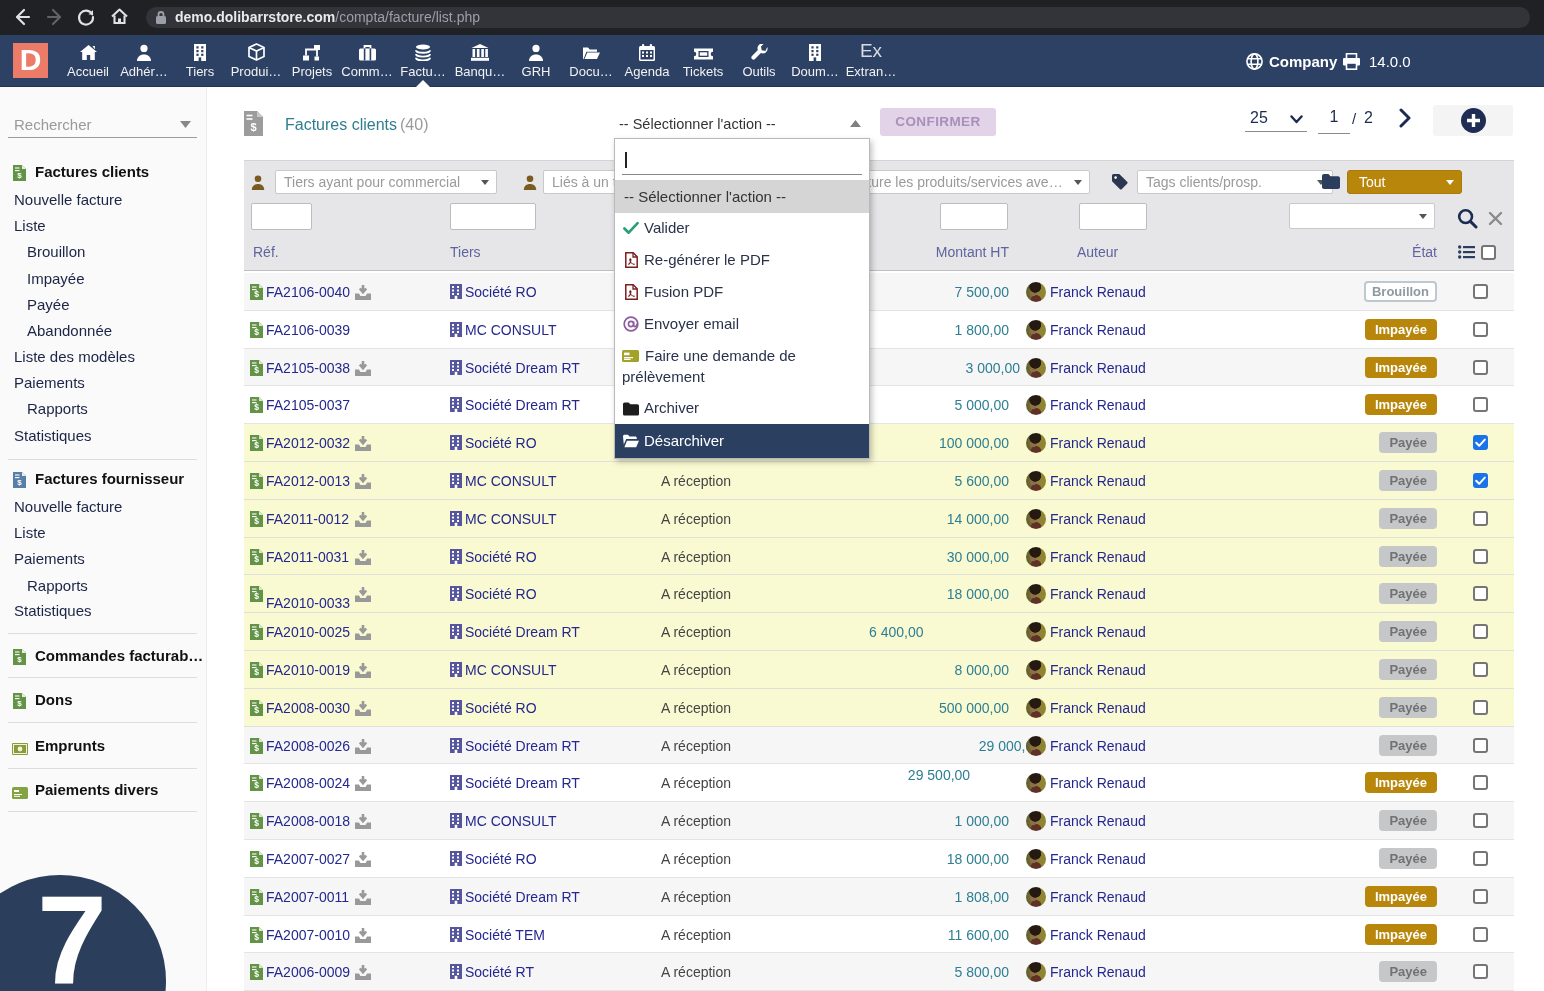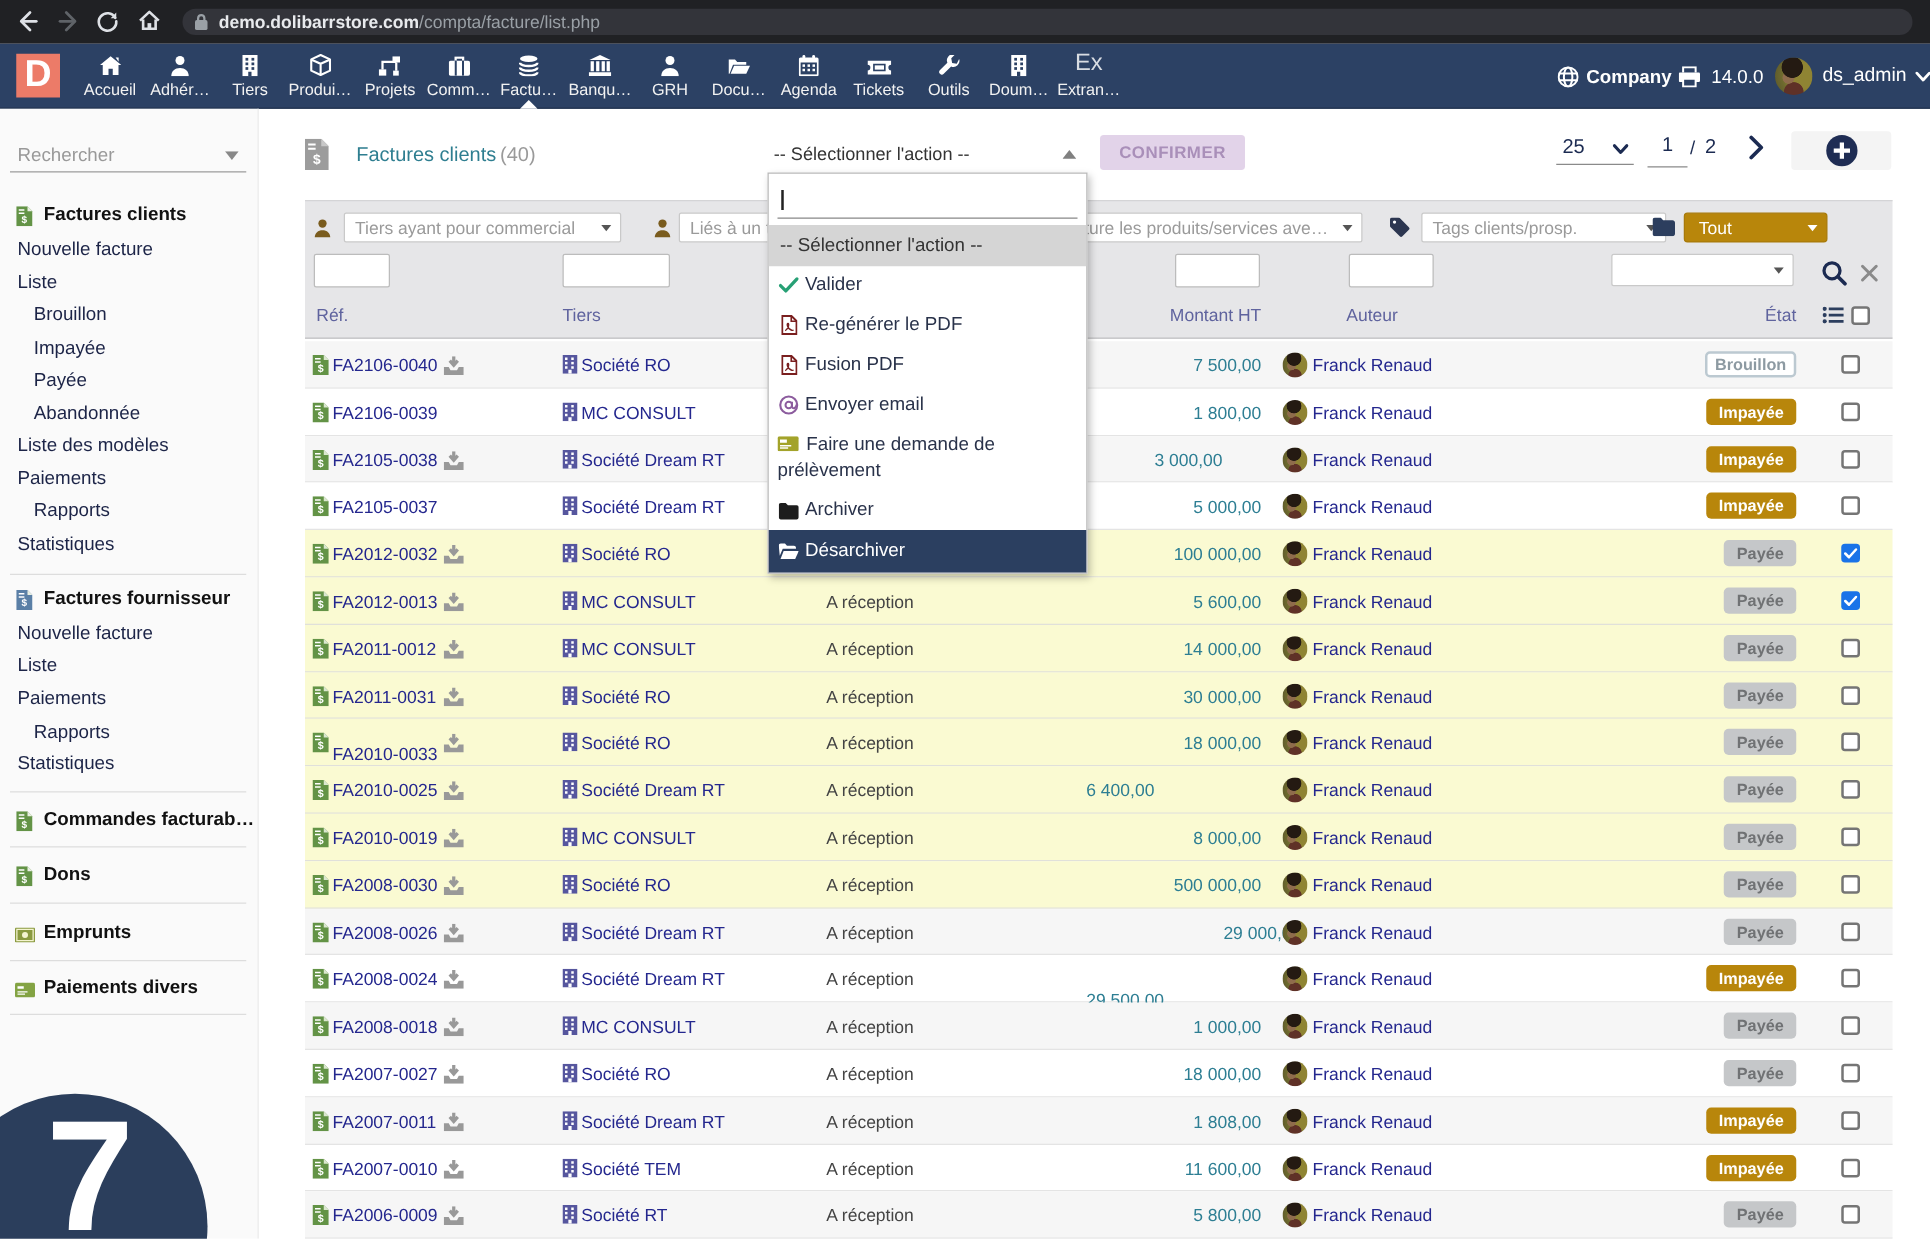--- a/index.html
+++ b/index.html
@@ -256,27 +256,20 @@
       </svg>
 <span style="font-weight:bold;font-size:15px;margin-left:6px">Company</span>
     </div>
 <div class="nr" style="left:1343px">
       <svg width="17" height="17" viewBox="0 0 17 17">
         <path d="M3.5 5V.8h10V5" stroke="#fff" stroke-width="1.6" fill="none"></path>
         <rect x="0" y="5" width="17" height="7.5" rx="1" fill="#fff"></rect>
         <rect x="3.5" y="10" width="10" height="6.2" fill="#2c4164" stroke="#fff" stroke-width="1.6"></rect>
       </svg>
 <span style="font-size:15px;margin-left:9px">14.0.0</span>
-    </div>
-<div class="nr" style="left:1420px">
-      <div style="width:30px;height:30px;border-radius:50%;background:radial-gradient(circle at 46% 26%,#241a12 0 30%,rgba(0,0,0,0) 32%),radial-gradient(circle at 36% 54%,#8f6c4c 0 18%,rgba(0,0,0,0) 20%),radial-gradient(circle at 50% 92%,#5f3127 0 24%,rgba(0,0,0,0) 26%),radial-gradient(circle at 74% 48%,#8f8433 0 38%,#6e6a2e 62%,#55512a 100%)"></div>
-<span style="font-size:15.5px;margin-left:8px">ds_admin</span>
-<svg style="margin-left:7px" width="13" height="9" viewBox="0 0 13 9">
-        <path d="M1.5 1.5 6.5 7l5-5.5" stroke="#fff" stroke-width="2.2" fill="none" stroke-linecap="round" stroke-linejoin="round"></path>
-      </svg>
     </div>
 </div>
 <div id="side">
 <div class="sit" style="top:29px;color:#999;font-size:15px">Rechercher</div>
 <svg class="abs" style="left:180px;top:34px" width="11" height="8" viewBox="0 0 11 8">
       <path d="M0 0h11L5.5 7z" fill="#888"></path>
     </svg>
 <div class="sdiv" style="top:50px;border-color:#9c9c9c"></div>
 <svg class="sic" style="top:78px" width="13" height="16" viewBox="0 0 13 16"></svg>
 <span class="abs" style="left:13px;top:78px"><svg width="13" height="16" viewBox="0 0 13 16">
@@ -528,21 +521,21 @@
         <rect x="2" y="2" width="2" height="2"></rect>
         <rect x="7" y="2" width="2" height="2"></rect>
         <rect x="2" y="5.5" width="2" height="2"></rect>
         <rect x="7" y="5.5" width="2" height="2"></rect>
         <rect x="2" y="9" width="2" height="2"></rect>
         <rect x="7" y="9" width="2" height="2"></rect>
         <rect x="4.7" y="11.8" width="2.6" height="3.2"></rect>
       </g>
     </svg>
 <div class="rc ref" style="left:221px;top:11px">Société Dream RT</div>
-<div class="rc amt" style="left:594px;top:11px;width:140px;text-align:right">3 000,00</div>
+<div class="rc amt" style="left:636px;top:11px;width:140px;text-align:right">3 000,00</div>
 <div class="av" style="left:782px;top:9px"></div>
 <div class="rc ref" style="left:806px;top:11px">Franck Renaud</div>
 <div class="badge b-imp" style="right:77px">Impayée</div>
 <div class="cb" style="left:1229px;top:11px"></div>
 </div>
 <div class="row" style="top:386px;height:38px;background:#ffffff;border-bottom:1px solid #e4e4e4">
 <svg class="abs" style="left:6px;top:11px" width="13" height="16" viewBox="0 0 13 16">
       <path d="M0 0h9l4 4v12H0z" fill="#639346"></path>
       <path d="M9 0l4 4H9z" fill="#dbe7d0"></path>
       <g stroke="#fff" stroke-width="1.1">
@@ -914,21 +907,21 @@
         <rect x="7" y="2" width="2" height="2"></rect>
         <rect x="2" y="5.5" width="2" height="2"></rect>
         <rect x="7" y="5.5" width="2" height="2"></rect>
         <rect x="2" y="9" width="2" height="2"></rect>
         <rect x="7" y="9" width="2" height="2"></rect>
         <rect x="4.7" y="11.8" width="2.6" height="3.2"></rect>
       </g>
     </svg>
 <div class="rc ref" style="left:221px;top:11px">Société Dream RT</div>
 <div class="rc acond" style="left:417px;top:11px">A réception</div>
-<div class="rc amt" style="left:625px;top:28px;width:140px;text-align:left">29 500,00</div>
+<div class="rc amt" style="left:625px;top:3px;width:140px;text-align:center">29 500,00</div>
 <div class="av" style="left:782px;top:9px"></div>
 <div class="rc ref" style="left:806px;top:11px">Franck Renaud</div>
 <div class="badge b-imp" style="right:77px">Impayée</div>
 <div class="cb" style="left:1229px;top:11px"></div>
 </div>
 <div class="row" style="top:802px;height:38px;background:#f6f6f6;border-bottom:1px solid #e4e4e4">
 <svg class="abs" style="left:6px;top:11px" width="13" height="16" viewBox="0 0 13 16">
       <path d="M0 0h9l4 4v12H0z" fill="#639346"></path>
       <path d="M9 0l4 4H9z" fill="#dbe7d0"></path>
       <g stroke="#fff" stroke-width="1.1">

